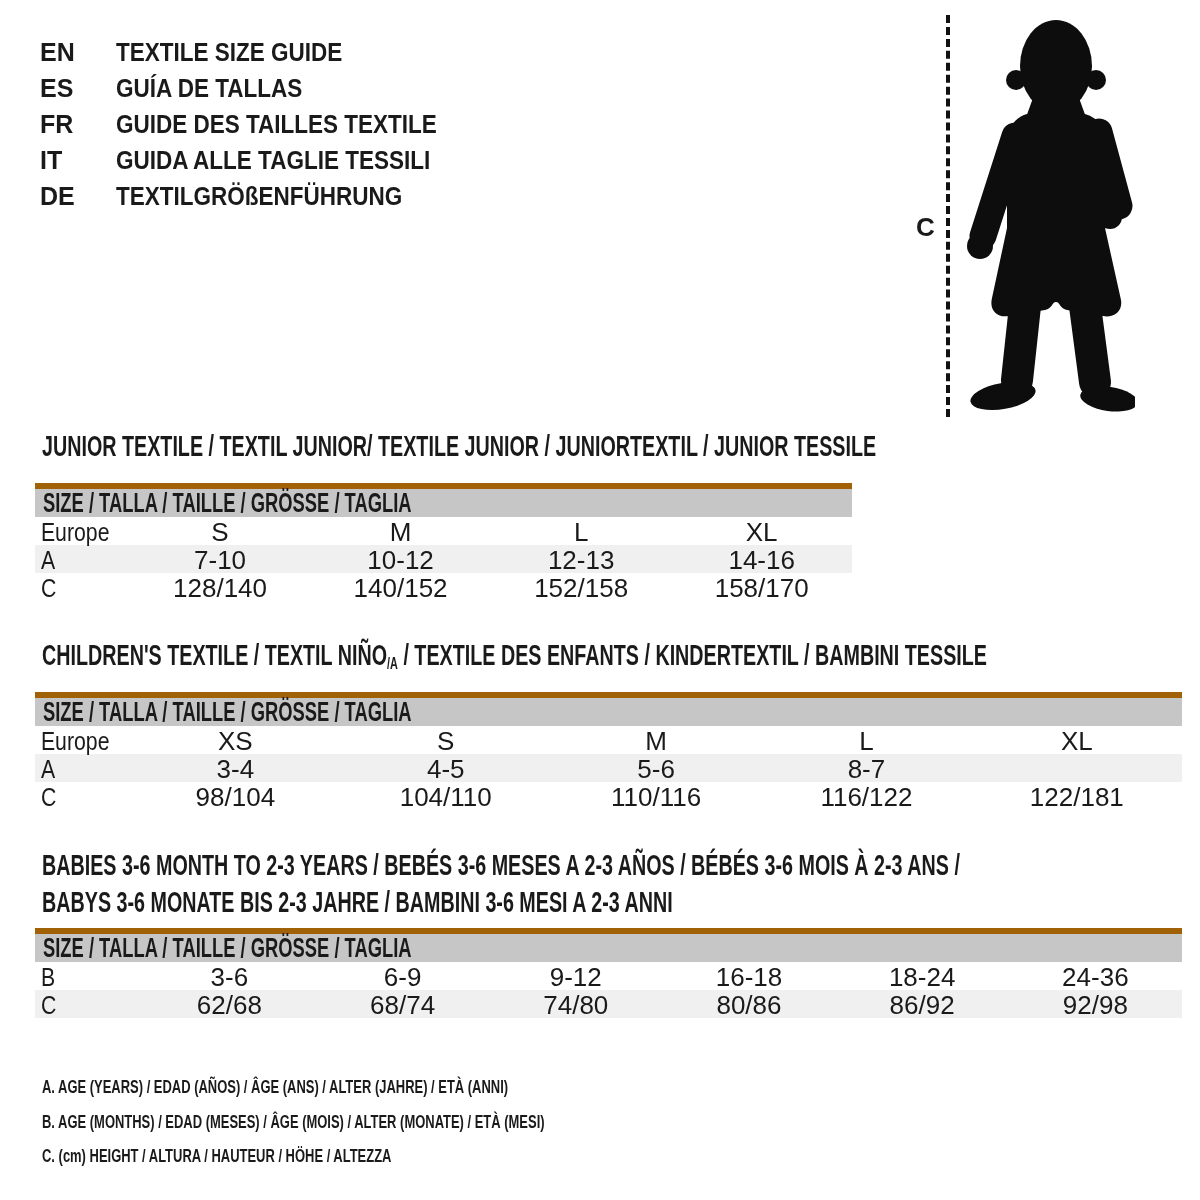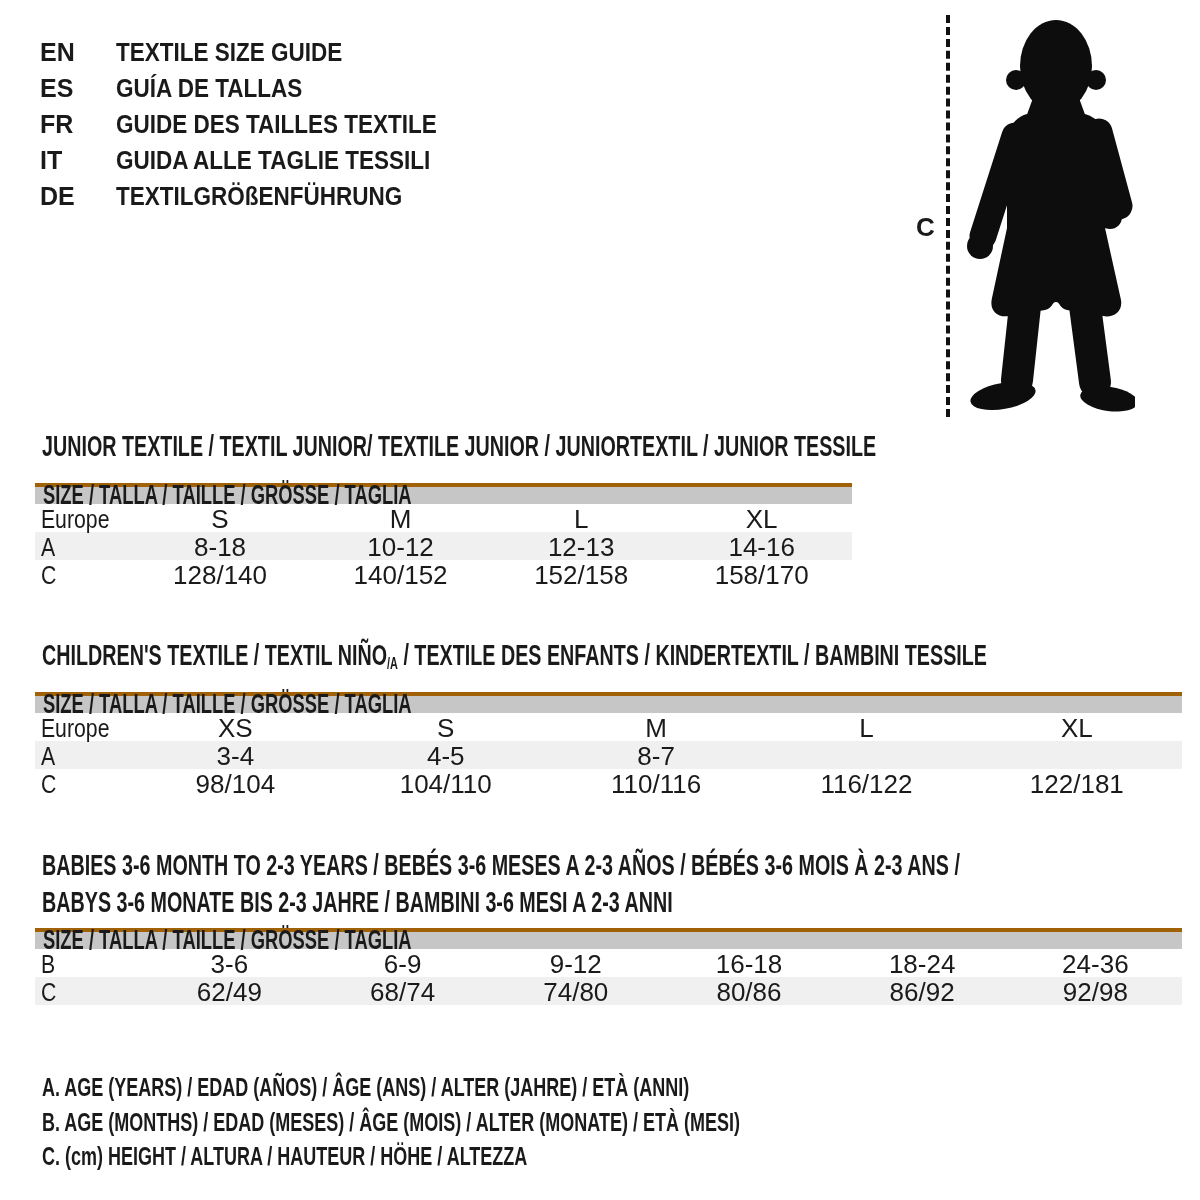--- a/index.html
+++ b/index.html
@@ -25,33 +25,33 @@
   .measure-label { position:absolute; left:916px; top:212px; font-weight:bold; font-size:26px; }
   .figure { position:absolute; left:963px; top:18px; width:172px; height:398px; }
   
   .sec-title { position:absolute; left:42px; font-size:29px; line-height:37px; white-space:nowrap; }
   .sub { font-size:0.55em; vertical-align:-0.25em; }
   
   .sizetable { position:absolute; left:35px; }
   .junior   { width:817px; }
   .children { width:1147px; }
   .babies   { width:1147px; }
-  .header-bar { height:21px; background:#c6c6c6; border-top:4px solid #a16207;
+  .header-bar { height:34px; background:#c6c6c6; border-top:6px solid #a16207;
                 display:flex; align-items:center; padding-left:8px; box-sizing:border-box; }
   .header-bar .cond { font-size:27px; }
   .t-row { display:grid; height:28px; align-items:center; font-size:25px; }
   .junior   .t-row { grid-template-columns:11.6% 22.1% 22.1% 22.1% 22.1%; }
   .children .t-row { grid-template-columns:8.3% 18.34% 18.34% 18.34% 18.34% 18.34%; }
   .babies   .t-row { grid-template-columns:9.4% 15.1% 15.1% 15.1% 15.1% 15.1% 15.1%; }
   .t-row.alt { background:#f0f0f0; }
   .t-row .lbl { padding-left:7px; display:inline-block; transform:scaleX(0.85);
                 transform-origin:0 50%; white-space:nowrap; }
   .t-row .val { text-align:center; font-size:26px; }
   
-  .legend-line { position:absolute; left:42px; font-size:25px; line-height:26px; white-space:nowrap; }
+  .legend-line { position:absolute; left:42px; font-size:18px; line-height:26px; white-space:nowrap; }
   .legend-line .cond { transform:scaleX(0.72); }
 </style>
 </head>
 <body>
 
 <div class="page">
 
   <div class="langs">
     <div class="lang-row">
       <span class="lang-code">EN</span>
@@ -107,21 +107,21 @@
     </div>
     <div class="t-row">
       <span class="lbl">Europe</span>
       <span class="val">S</span>
       <span class="val">M</span>
       <span class="val">L</span>
       <span class="val">XL</span>
     </div>
     <div class="t-row alt">
       <span class="lbl">A</span>
-      <span class="val">8-18</span>
+      <span class="val">7-10</span>
       <span class="val">10-12</span>
       <span class="val">12-13</span>
       <span class="val">14-16</span>
     </div>
     <div class="t-row">
       <span class="lbl">C</span>
       <span class="val">128/140</span>
       <span class="val">140/152</span>
       <span class="val">152/158</span>
       <span class="val">158/170</span>
@@ -140,20 +140,21 @@
       <span class="val">XS</span>
       <span class="val">S</span>
       <span class="val">M</span>
       <span class="val">L</span>
       <span class="val">XL</span>
     </div>
     <div class="t-row alt">
       <span class="lbl">A</span>
       <span class="val">3-4</span>
       <span class="val">4-5</span>
+      <span class="val">5-6</span>
       <span class="val">8-7</span>
     </div>
     <div class="t-row">
       <span class="lbl">C</span>
       <span class="val">98/104</span>
       <span class="val">104/110</span>
       <span class="val">110/116</span>
       <span class="val">116/122</span>
       <span class="val">122/181</span>
     </div>
@@ -171,21 +172,21 @@
       <span class="lbl">B</span>
       <span class="val">3-6</span>
       <span class="val">6-9</span>
       <span class="val">9-12</span>
       <span class="val">16-18</span>
       <span class="val">18-24</span>
       <span class="val">24-36</span>
     </div>
     <div class="t-row alt">
       <span class="lbl">C</span>
-      <span class="val">62/49</span>
+      <span class="val">62/68</span>
       <span class="val">68/74</span>
       <span class="val">74/80</span>
       <span class="val">80/86</span>
       <span class="val">86/92</span>
       <span class="val">92/98</span>
     </div>
   </div>
 
   <div class="legend-line" style="top:1074px;">
     <span class="cond">A. AGE (YEARS) / EDAD (AÑOS) / ÂGE (ANS) / ALTER (JAHRE) / ETÀ (ANNI)</span>

